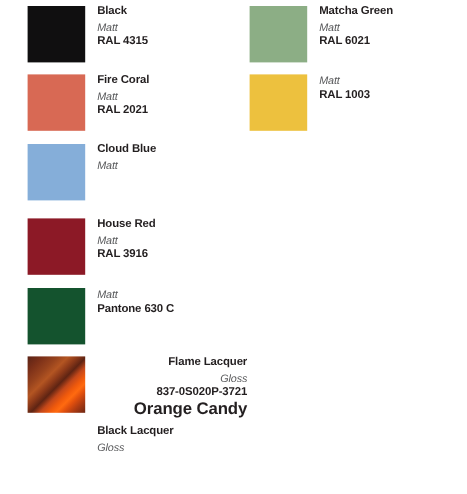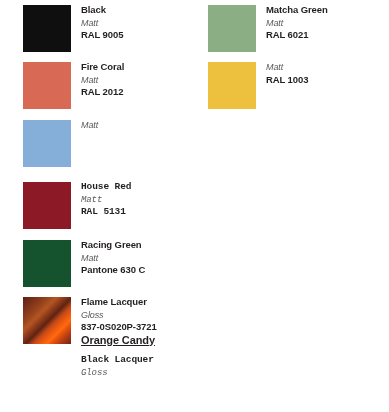--- a/index.html
+++ b/index.html
@@ -77,84 +77,83 @@
   .swatch-code {
     font-size: 9.5px;
     font-weight: bold;
     color: #231f20;
     line-height: 12.5px;
     letter-spacing: -0.1px;
     white-space: nowrap;
   }
 
   .swatch-code-secondary {
-    font-size: 11px;
+    font-size: 14px;
     font-weight: bold;
     color: #231f20;
     line-height: 12.5px;
     letter-spacing: -0.1px;
     white-space: nowrap;
-    text-decoration: underline;
   }
 
   .swatch-code-secondary:empty { display: none; }
 </style>
 </head>
 <body>
 
 <div id="swatch-sheet">
   <div class="swatch-column" id="column-left">
       <div class="swatch-entry" style="top: 5px;">
         <div class="swatch-chip" style="background: rgb(16, 15, 16);"></div>
         <div class="swatch-info">
           <div class="swatch-name">Black</div>
           <div class="swatch-finish">Matt</div>
-          <div class="swatch-code">RAL 9005</div>
+          <div class="swatch-code">RAL 4315</div>
         </div>
       </div>
       <div class="swatch-entry" style="top: 62px;">
         <div class="swatch-chip" style="background: rgb(216, 105, 84);"></div>
         <div class="swatch-info">
           <div class="swatch-name">Fire Coral</div>
           <div class="swatch-finish">Matt</div>
-          <div class="swatch-code">RAL 2012</div>
+          <div class="swatch-code">RAL 2021</div>
         </div>
       </div>
       <div class="swatch-entry" style="top: 120px;">
         <div class="swatch-chip" style="background: rgb(133, 174, 217);"></div>
         <div class="swatch-info">
+          <div class="swatch-name">Cloud Blue</div>
           <div class="swatch-finish">Matt</div>
         </div>
       </div>
-      <div class="swatch-entry" style="top: 182px; font-family: Liberation Mono, monospace;">
+      <div class="swatch-entry" style="top: 182px;">
         <div class="swatch-chip" style="background: rgb(140, 25, 38);"></div>
         <div class="swatch-info">
           <div class="swatch-name">House Red</div>
           <div class="swatch-finish">Matt</div>
-          <div class="swatch-code">RAL 5131</div>
+          <div class="swatch-code">RAL 3916</div>
         </div>
       </div>
       <div class="swatch-entry" style="top: 240px;">
         <div class="swatch-chip" style="background: rgb(20, 83, 46);"></div>
         <div class="swatch-info">
-          <div class="swatch-name">Racing Green</div>
           <div class="swatch-finish">Matt</div>
           <div class="swatch-code">Pantone 630 C</div>
         </div>
       </div>
-      <div class="swatch-entry" style="top: 297px;">
+      <div class="swatch-entry" style="top: 297px; text-align: right;">
         <div class="swatch-chip" style="background: linear-gradient(135deg, rgb(90, 35, 22) 0%, rgb(122, 47, 24) 13%, rgb(150, 66, 29) 26%, rgb(179, 85, 34) 36%, rgb(142, 58, 25) 44%, rgb(94, 36, 19) 52%, rgb(196, 72, 26) 60%, rgb(240, 90, 12) 68%, rgb(255, 106, 16) 74%, rgb(226, 80, 13) 80%, rgb(176, 60, 18) 88%, rgb(109, 38, 19) 100%);"></div>
         <div class="swatch-info">
           <div class="swatch-name">Flame Lacquer</div>
           <div class="swatch-finish">Gloss</div>
           <div class="swatch-code">837-0S020P-3721</div>
           <div class="swatch-code-secondary">Orange Candy</div>
         </div>
       </div>
-      <div class="swatch-entry" style="top: 355px; font-family: Liberation Mono, monospace;">
+      <div class="swatch-entry" style="top: 355px;">
         <div class="swatch-chip"></div>
         <div class="swatch-info">
           <div class="swatch-name">Black Lacquer</div>
           <div class="swatch-finish">Gloss</div>
         </div>
       </div>
     </div>
   <div class="swatch-column" id="column-right">
       <div class="swatch-entry" style="top: 5px;">
         <div class="swatch-chip" style="background: rgb(140, 174, 133);"></div>

